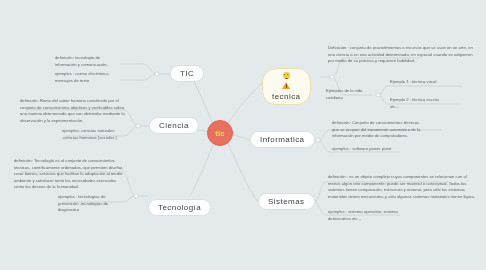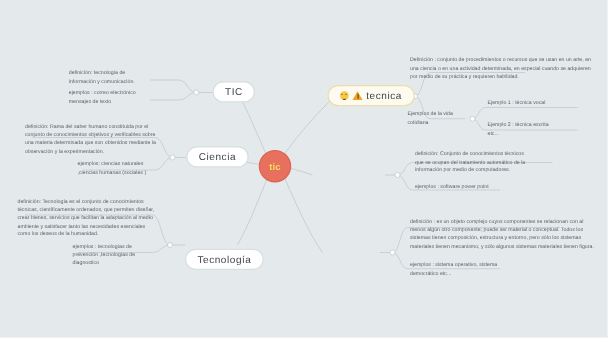--- a/index.html
+++ b/index.html
@@ -45,21 +45,21 @@
     padding: 3px 9px;
     display: flex; align-items: center; gap: 3px;
     z-index: 5;
     white-space: nowrap;
   }
   .pill .pill-label {
     font-size: 8px;
     color: #3d4548;
     letter-spacing: .45px;
   }
-  .pill.accent { background: #fdfaf0; border-color: #ecdfae; }
+  .pill.accent { background: #fdfaf0; border-color: #ecdfae; flex-direction: column; }
 
   
   .ico { display: inline-block; line-height: 0; }
   .ico-smiley {
     width: 7px; height: 7px; border-radius: 50%;
     background: #f7c948;
     position: relative;
   }
   .ico-smiley::before {
     content: ""; position: absolute;
@@ -171,19 +171,25 @@
   <div class="pill accent" style="left:262px; top:68px;">
     <span class="ico ico-smiley"></span>
     <span class="ico ico-warning"></span>
     <span class="pill-label">tecnica</span>
   </div>
   <div class="leaf r" style="left:328px; top:45px; width:148px;">Definición : conjunto de procedimientos o recursos que se usan en un arte, en una ciencia o en una actividad determinada, en especial cuando se adquieren por medio de su práctica y requieren habilidad.</div>
   <div class="leaf r" style="left:326px; top:88px; width:48px;">Ejemplos de la vida cotidiana</div>
   <div class="leaf r" style="left:390px; top:79px; width:56px;">Ejemplo 1 : técnica vocal</div>
   <div class="leaf r" style="left:390px; top:97px; width:56px;">Ejemplo 2 : técnica escrita etc...</div>
 
+  <div class="pill" style="left:250px; top:131px;">
+    <span class="pill-label">Informatica</span>
+  </div>
   <div class="leaf r" style="left:332px; top:120px; width:92px;">definición: Conjunto de conocimientos técnicos que se ocupan del tratamiento automático de la información por medio de computadores.</div>
   <div class="leaf r" style="left:332px; top:146px; width:80px;">ejemplos : software power point</div>
 
+  <div class="pill" style="left:258px; top:193px;">
+    <span class="pill-label">Sistemas</span>
+  </div>
   <div class="leaf r" style="left:328px; top:174px; width:148px;">definición : es un objeto complejo cuyos componentes se relacionan con al menos algún otro componente; puede ser material o conceptual. Todos los sistemas tienen composición, estructura y entorno, pero sólo los sistemas materiales tienen mecanismo, y sólo algunos sistemas materiales tienen figura.</div>
   <div class="leaf r" style="left:328px; top:209px; width:80px;">ejemplos : sistema operativo, sistema democrático etc...</div>
 
 </div>
 
 </body></html>

